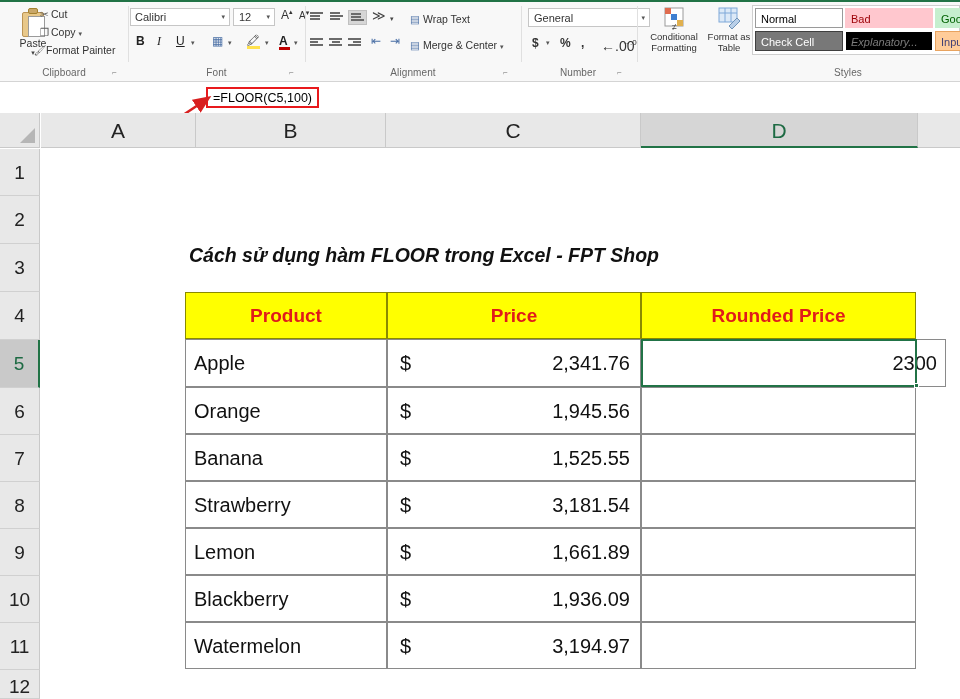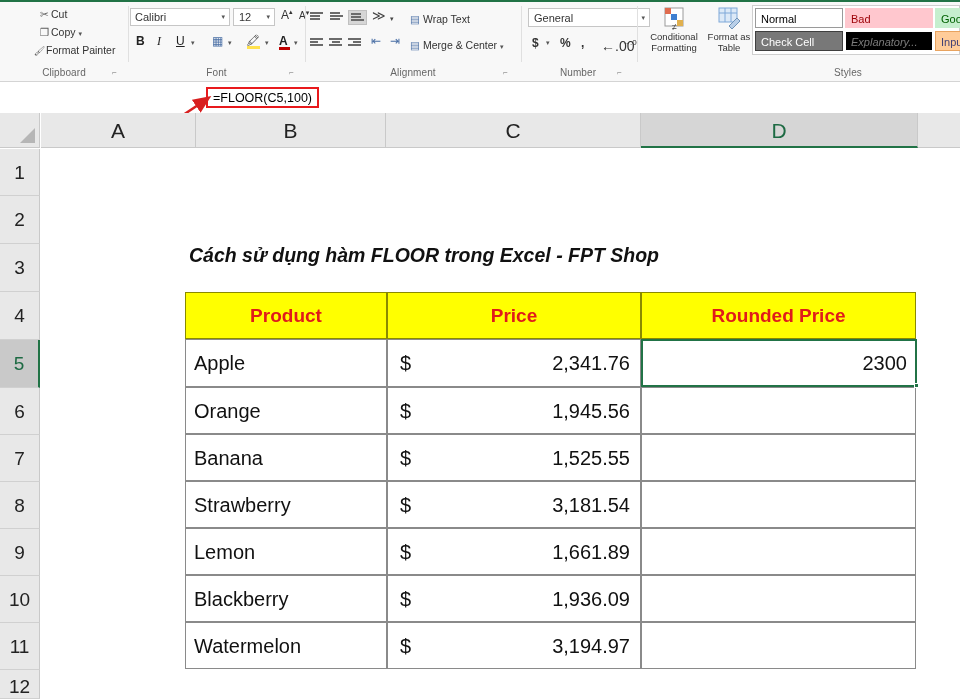--- a/index.html
+++ b/index.html
@@ -134,20 +134,29 @@
   .fillhandle { position:absolute; width:5px; height:5px; background:#217346; border:1px solid #fff; }
 </style>
 </head>
 <body>
 <div id="app">
 
 <div class="ribbon">
   <div class="ribbon-top-rule"></div>
 
   <div class="grp" style="left:0; width:128px;">
+    <div class="paste-btn">
+      <div class="paste-ico">
+        <div class="clip-body"></div>
+            <div class="clip-clip"></div>
+            <div class="clip-page"></div>
+      </div>
+      <div class="paste-lbl">Paste</div>
+      <div class="paste-caret">▾</div>
+    </div>
     <div class="cbitem" style="left:38px; top:6px;">
       <span class="cbicon">✂</span><span>Cut</span>
     </div>
     <div class="cbitem" style="left:38px; top:24px;">
       <span class="cbicon">❐</span><span>Copy</span>
       <span class="mini-car">▾</span>
     </div>
     <div class="cbitem" style="left:33px; top:42px;">
       <span class="cbicon" style="font-size:9px;">🖌</span><span>Format Painter</span>
     </div>
@@ -315,21 +324,21 @@
     </div>
 
     <div id="data-rows">
           <div class="tcell" style="left: 144px; top: 190px; width: 202px; height: 48px; border: 1px solid rgb(138, 138, 138);">
             <div class="tx prodtx" style="top: 12px;">Apple</div>
           </div>
           <div class="tcell" style="left: 346px; top: 190px; width: 254px; height: 48px; border: 1px solid rgb(138, 138, 138);">
             <div class="tx dollartx" style="top: 12px;">$</div>
             <div class="tx pricetx" style="top: 12px;">2,341.76</div>
           </div>
-          <div class="tcell" style="left: 600px; top: 190px; width: 275px; height: 48px; border: 1px solid rgb(138, 138, 138);">
+          <div class="tcell" style="left: 600px; top: 190px; width: 305px; height: 48px; border: 1px solid rgb(138, 138, 138);">
             <div class="tx roundtx" style="top: 12px;">2300</div>
           </div>
           <div class="tcell" style="left: 144px; top: 238px; width: 202px; height: 47px; border: 1px solid rgb(138, 138, 138);">
             <div class="tx prodtx" style="top: 11.5px; text-align: center;">Orange</div>
           </div>
           <div class="tcell" style="left: 346px; top: 238px; width: 254px; height: 47px; border: 1px solid rgb(138, 138, 138);">
             <div class="tx dollartx" style="top: 11.5px;">$</div>
             <div class="tx pricetx" style="top: 11.5px;">1,945.56</div>
           </div>
           <div class="tcell" style="left: 600px; top: 238px; width: 275px; height: 47px; border: 1px solid rgb(138, 138, 138);"></div>

